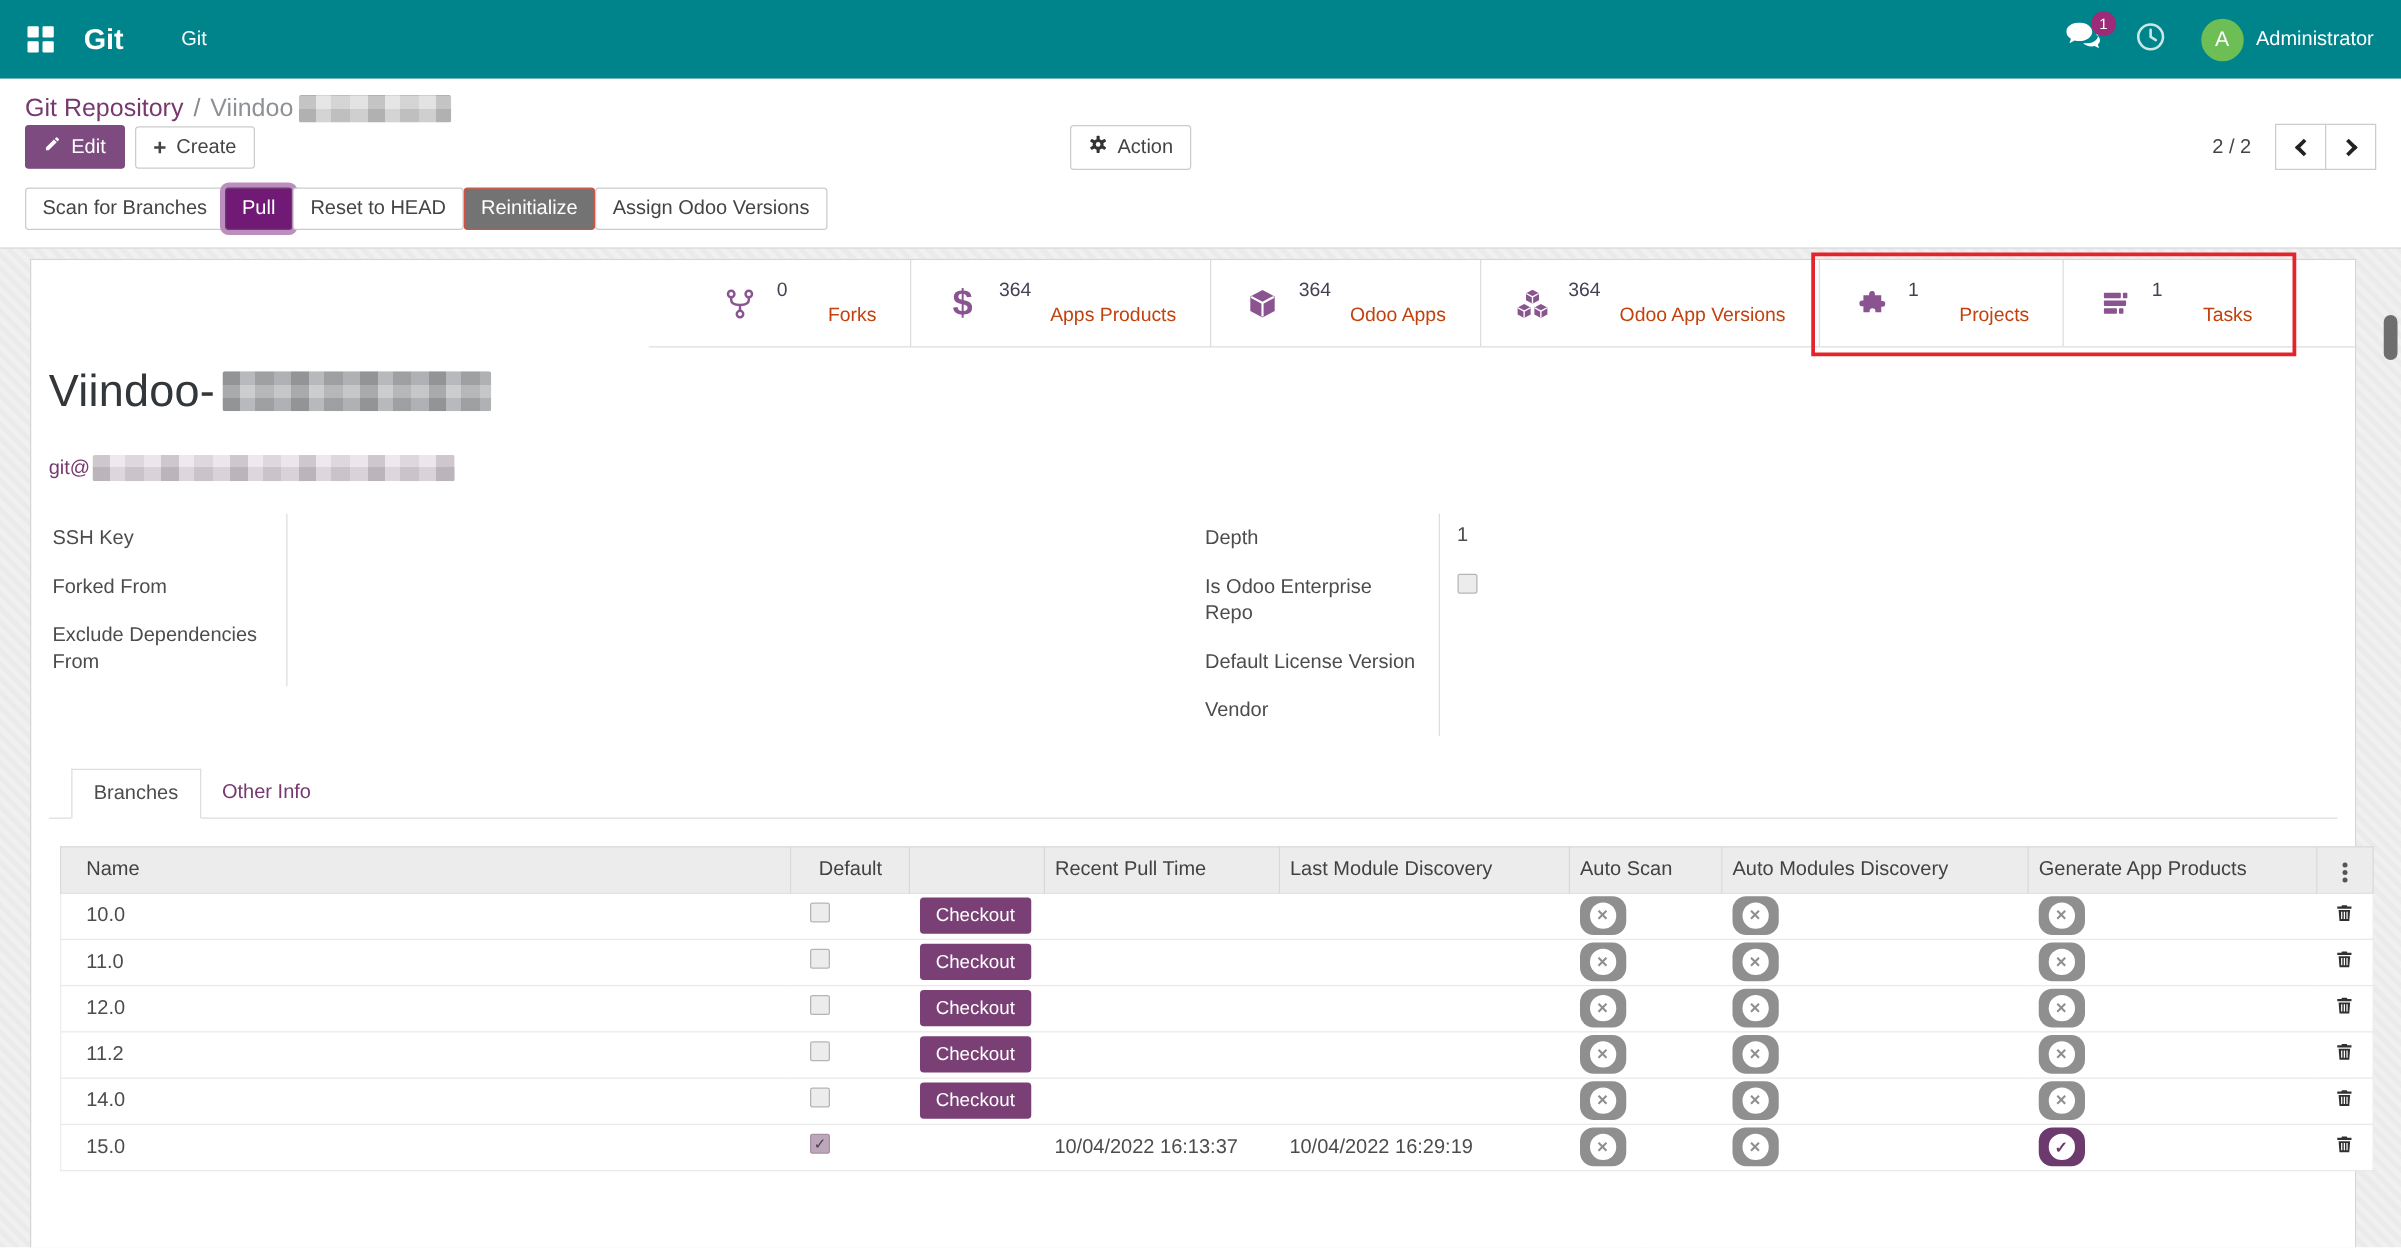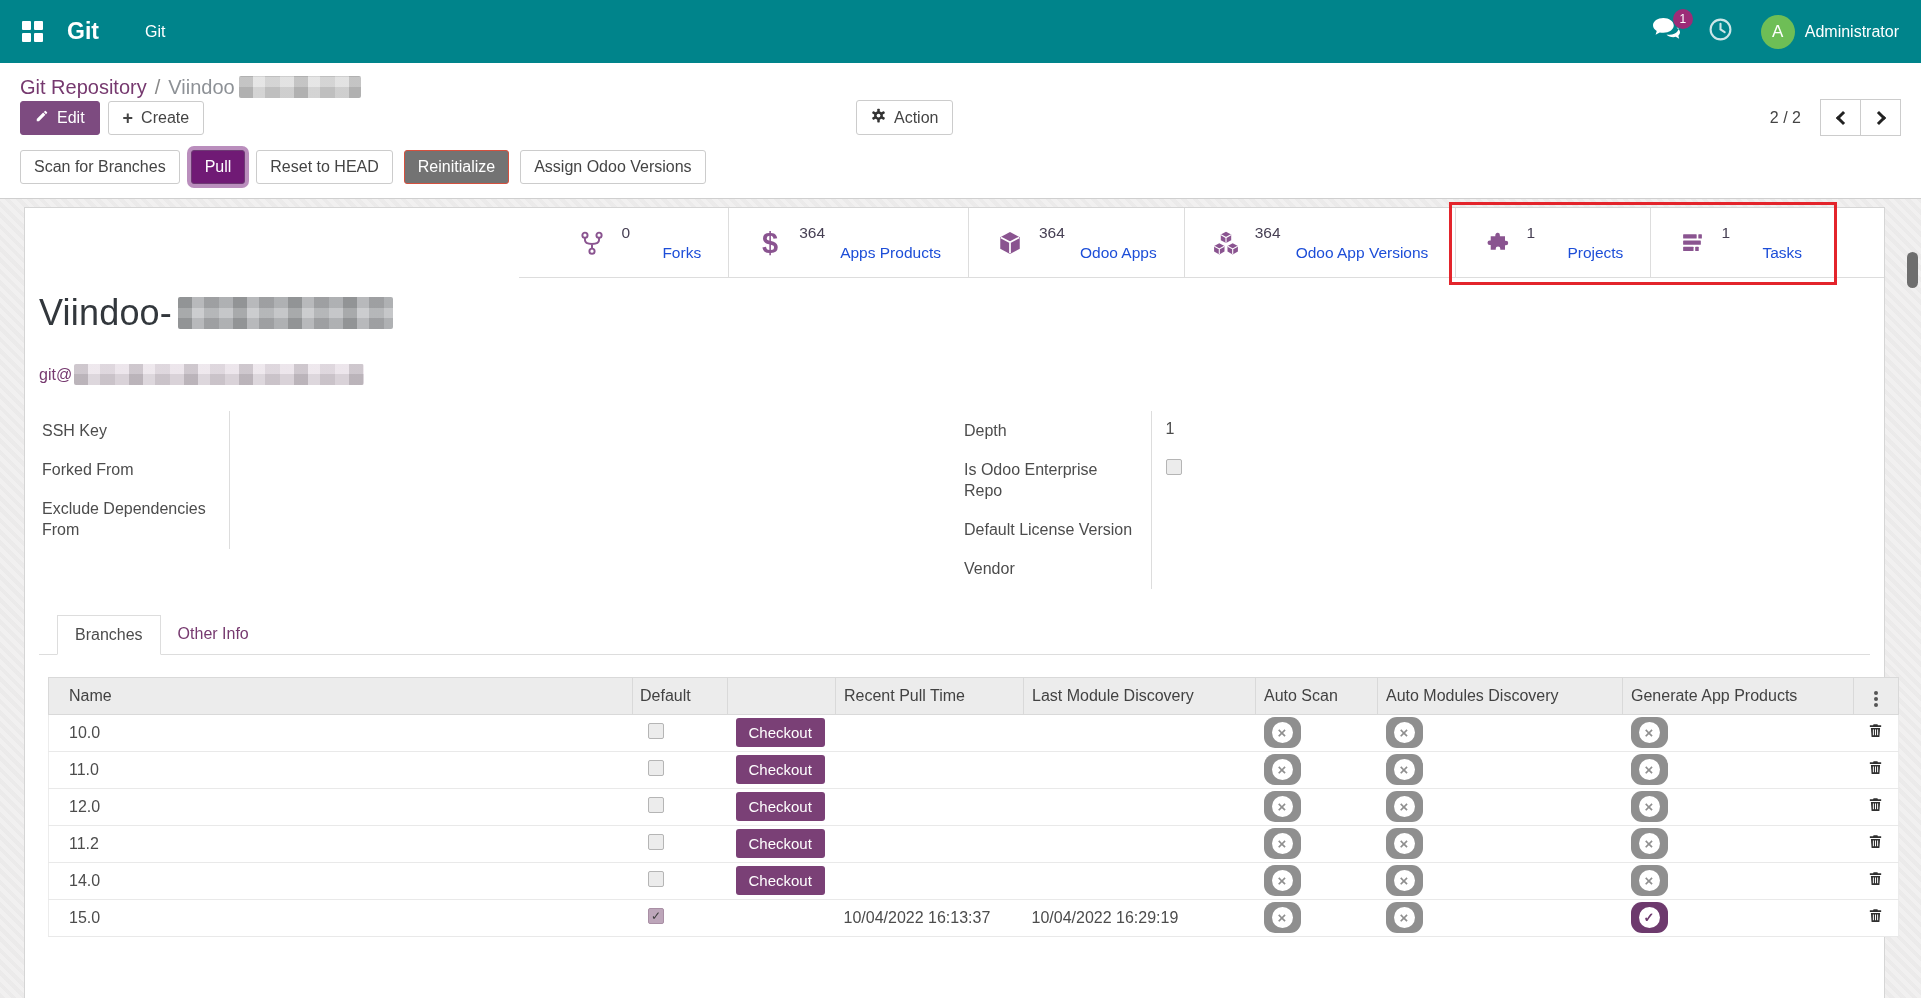--- a/index.html
+++ b/index.html
@@ -33,37 +33,37 @@
   .pager{margin-left:auto;display:flex;align-items:center;gap:20px;}
   .pager-count{font-size:16px;color:#444;}
   .pager-arrows{display:flex;}
   .pager-arrows .btn{width:41px;height:37px;justify-content:center;border-radius:0;margin-left:-1px;padding:0;}
   .chev{width:10px;height:10px;border-top:3px solid #222;border-right:3px solid #222;display:inline-block;}
   .chev-left{transform:rotate(-135deg);margin-left:4px;}
   .chev-right{transform:rotate(45deg);margin-right:4px;}
   .plus-glyph{font-weight:bold;font-size:18px;line-height:12px;}
 
   
-  .statusbar{background:#fff;border-bottom:1px solid #cfcfcf;padding:0 20px 14px;display:flex;gap:11px;flex:0 0 auto;}
+  .statusbar{background:#fff;border-bottom:1px solid #cfcfcf;padding:0 20px 14px;display:flex;flex:0 0 auto;}
   .status-btn{font-size:16px;padding:7px 13px;border:1px solid #ccc;background:#fff;border-radius:3px;color:#444;cursor:pointer;}
   .status-btn.primary-focused{background:#701a75;color:#fff;border-color:#6e3a74;box-shadow:0 0 0 4px #ba8ebd;}
   .status-btn.danger{background:#737373;color:#fff;border-color:#d5503e;}
 
   
   .content{flex:1 1 auto;min-height:0;background-color:#f1f0f0;background-image:repeating-linear-gradient(45deg,rgba(0,0,0,.022) 0 4px,transparent 4px 8px);overflow:hidden;padding:8px 36px 0 24px;position:relative;}
   .sheet{background:#fff;border:1px solid #d5d5d5;height:1200px;position:relative;}
 
   .stat-group{position:absolute;top:0;right:0;left:494px;height:70px;border-bottom:1px solid #ddd;display:flex;justify-content:flex-end;padding-right:55px;background:#fff;}
   .stat-btn{display:flex;align-items:center;gap:15px;padding:0 27px;border-left:1px solid #ddd;cursor:pointer;min-width:150px;}
   .stat-group > .stat-btn:first-child{border-left:none;}
   .stat-icon{color:#8a5490;display:flex;width:28px;justify-content:center;}
   .stat-icon .dollar{font-size:29px;font-weight:bold;line-height:26px;}
   .stat-text{display:flex;flex-direction:column;line-height:1.28;font-size:15.5px;}
   .stat-value{color:#463f53;}
-  .stat-label{color:#1d4ed8;margin-left:41px;}
+  .stat-label{color:#c2410c;margin-left:41px;}
   .stat-highlight-wrap{position:relative;display:flex;}
   .annotation-box{position:absolute;top:-6px;bottom:-8px;left:-6px;right:-8px;border:3px solid #e3242b;pointer-events:none;z-index:5;}
 
   .sheet-body{padding:0 14px;}
   .record-title{font-size:36px;font-weight:400;color:#32373c;display:flex;align-items:center;margin-top:84px;letter-spacing:.2px;}
   .git-link{margin-top:30px;font-size:16px;color:#76396f;display:flex;align-items:center;cursor:pointer;width:fit-content;}
 
   .mosaic{display:inline-block;border-radius:2px;background-image:
     repeating-linear-gradient(90deg, rgba(0,0,0,.12) 0 14px, rgba(255,255,255,.20) 14px 26px, rgba(0,0,0,.05) 26px 41px, rgba(255,255,255,.10) 41px 55px),
     repeating-linear-gradient(0deg, rgba(0,0,0,.08) 0 11px, rgba(255,255,255,.15) 11px 21px);}
@@ -87,21 +87,21 @@
 
   .notebook{margin-top:26px;}
   .tabs{display:flex;padding-left:18px;border-bottom:1px solid #ddd;}
   .tab{padding:10px 17px;font-size:16px;cursor:pointer;margin-bottom:-1px;}
   .tab.active{background:#fff;border:1px solid #ddd;border-bottom:1px solid #fff;color:#4c4c4c;}
   .tab.inactive{color:#76396f;}
 
   .branches-table{border-collapse:collapse;margin:22px 0 0 9px;width:1850px;table-layout:fixed;font-size:16px;}
   .branches-table thead th{background:#ececec;border:1px solid #d9d9d9;padding:0 8px;text-align:left;color:#424242;font-weight:normal;height:37px;}
   .branches-table thead th.th-name{padding-left:20px;}
-  .branches-table thead th.th-default{padding-left:7px;}
+  .branches-table thead th.th-default{padding-left:22px;}
   .branches-table thead th.th-options{text-align:center;}
   .branches-table tbody td{border-bottom:1px solid #e9e9e9;padding:0 8px;height:37px;color:#4c4c4c;vertical-align:middle;background:#fff;}
   .branches-table tbody td:first-child{padding-left:20px;border-left:1px solid #ececec;}
   .branches-table tbody td:last-child{border-right:1px solid #ececec;text-align:center;}
   .td-default{padding-left:15px !important;}
   .checkout-btn{background:#7a4076;color:#fff;border:none;border-radius:3px;padding:6px 13px;font-size:15px;cursor:pointer;}
   .toggle{width:37px;height:31px;border-radius:11px;background:#8f8f8f;display:flex;align-items:center;justify-content:center;cursor:pointer;}
   .toggle .knob{width:21px;height:21px;border-radius:50%;background:#fff;color:#8f8f8f;font-weight:bold;font-size:15px;display:flex;align-items:center;justify-content:center;line-height:1;}
   .toggle.on{background:#6d3a6d;}
   .toggle.on .knob{color:#6d3a6d;font-size:13px;}

